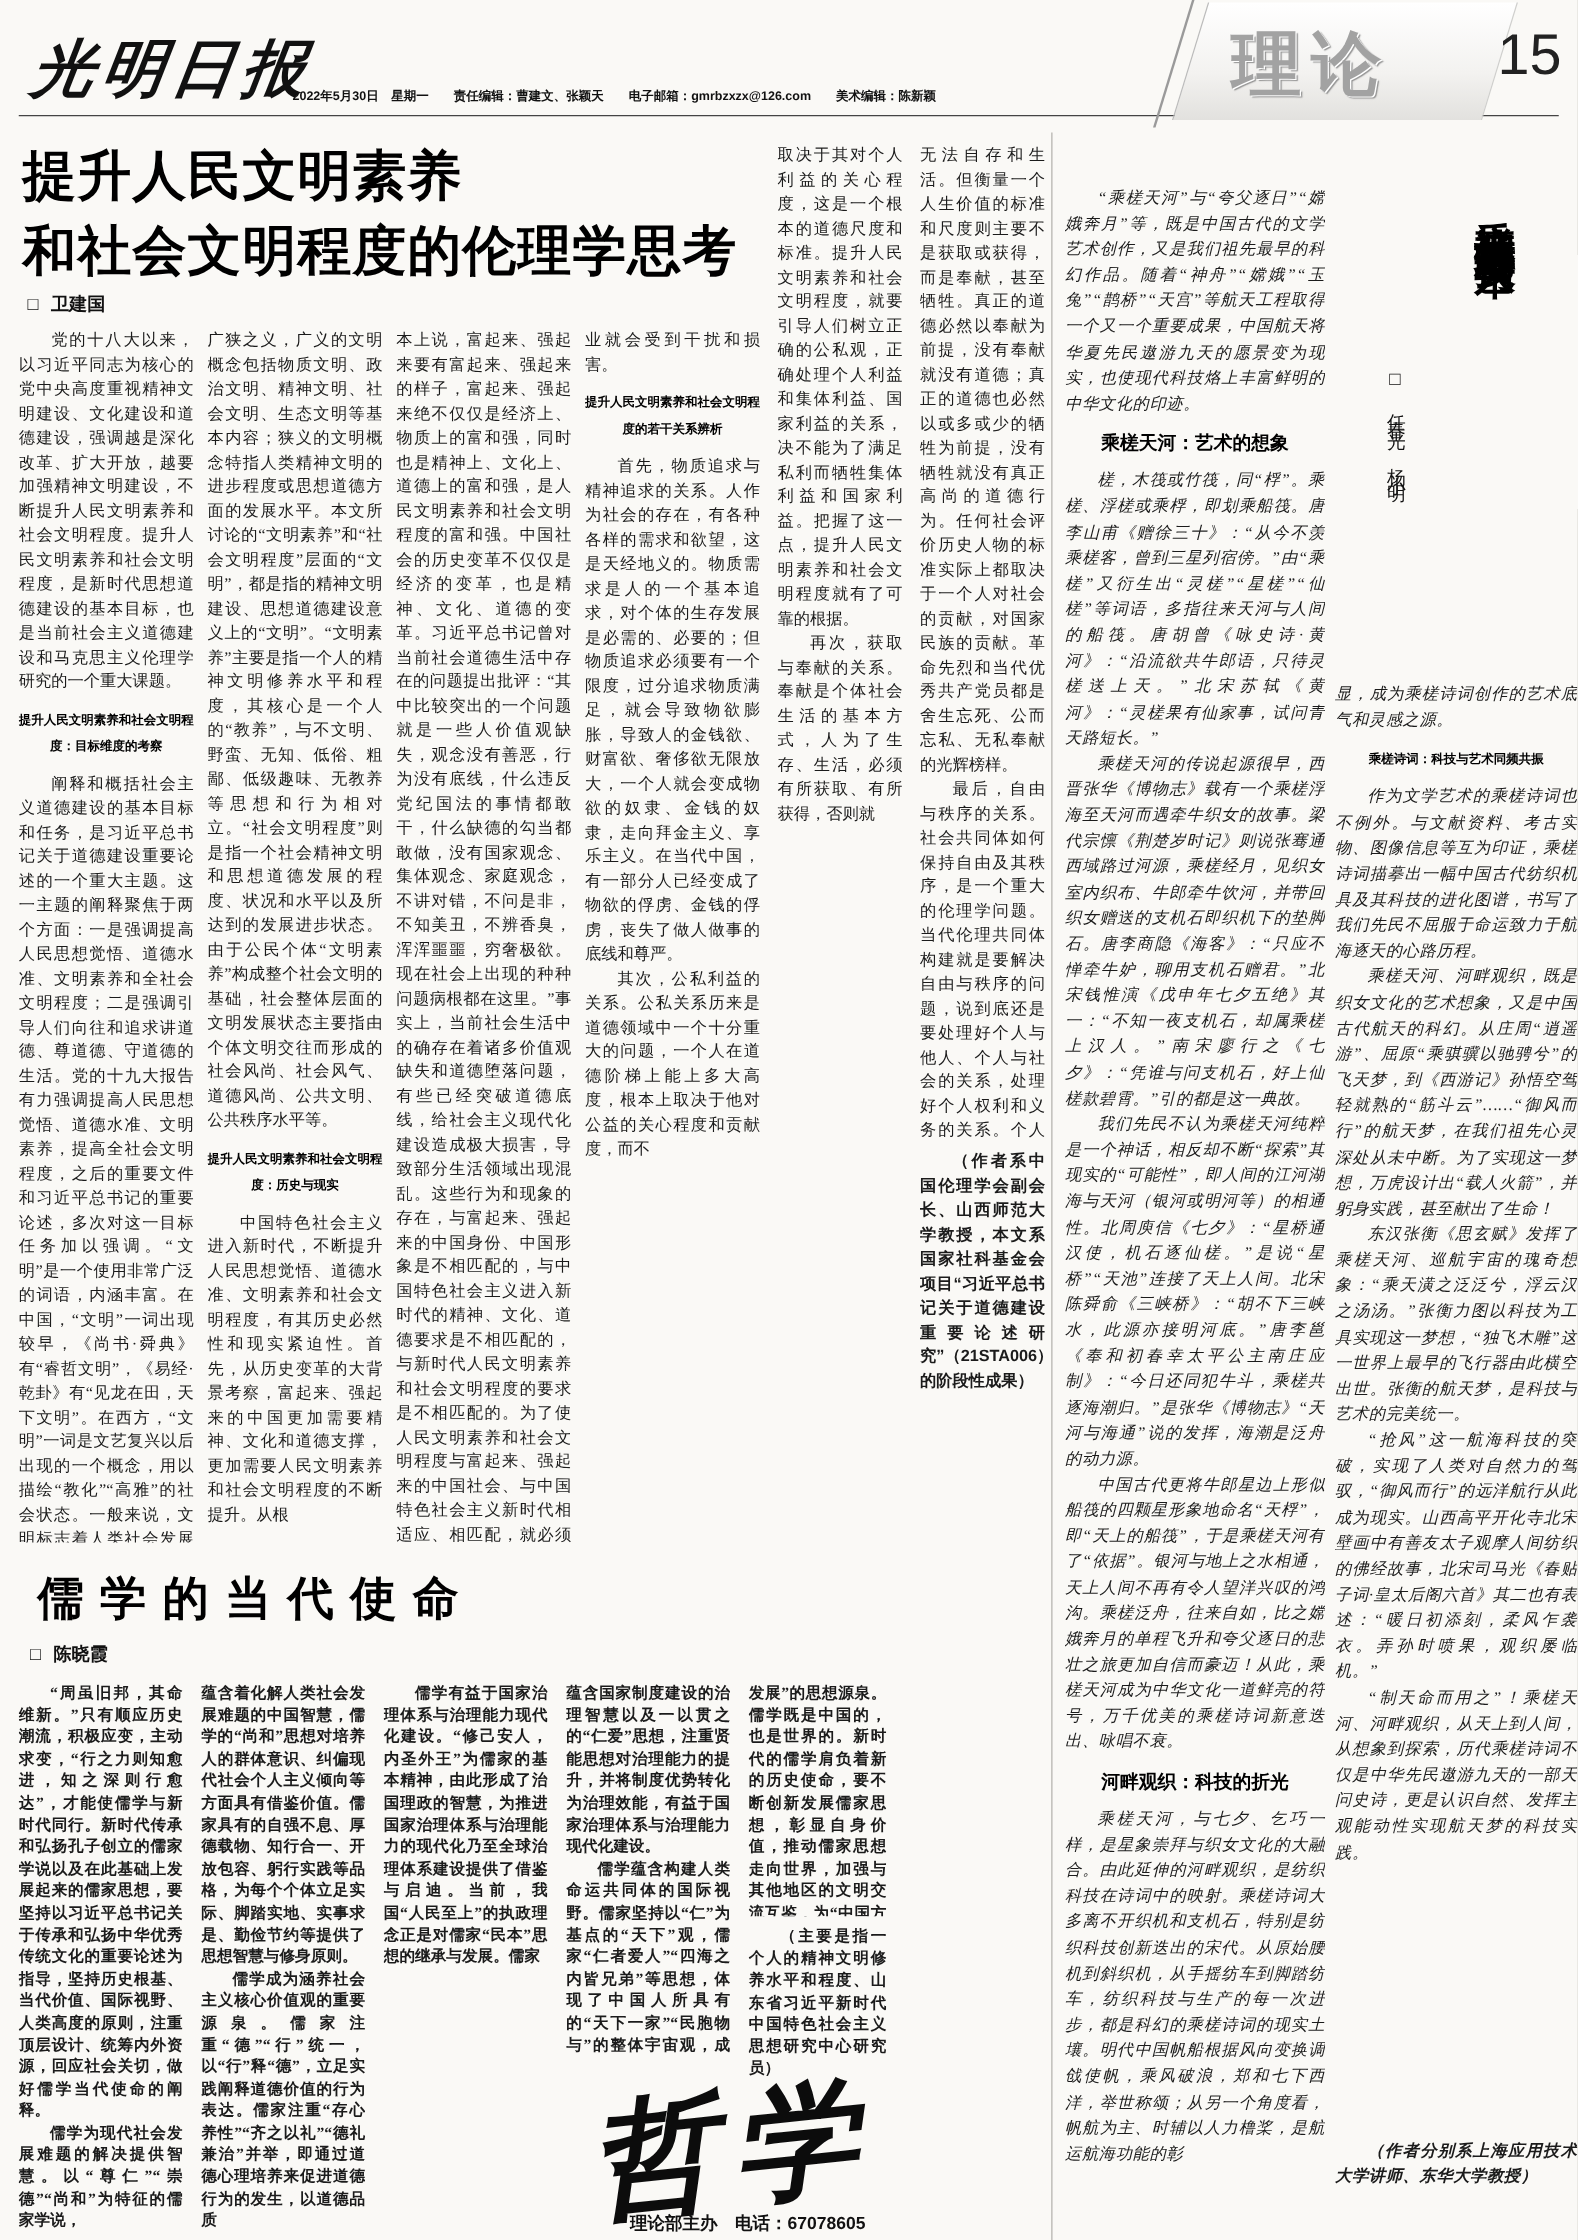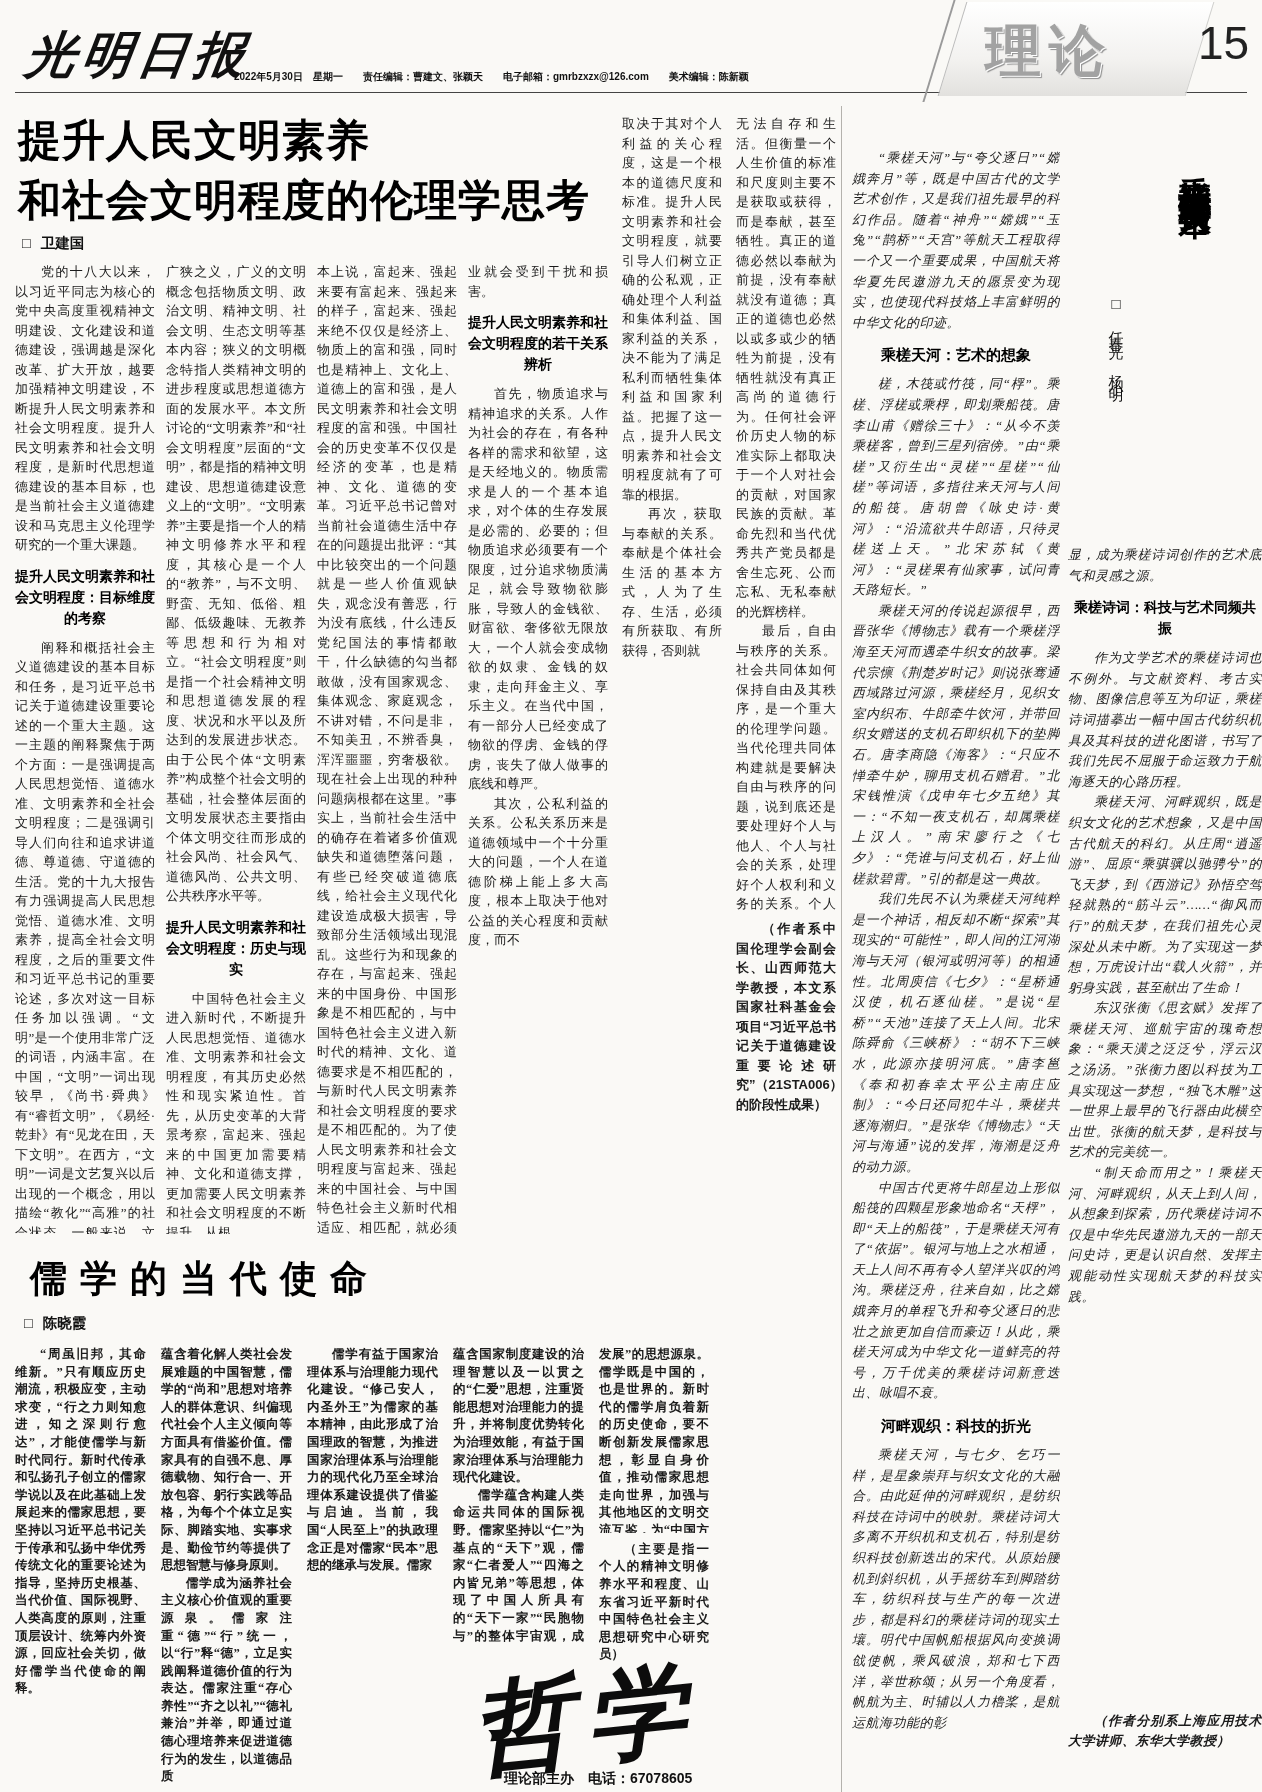--- a/index.html
+++ b/index.html
@@ -19,21 +19,21 @@
             letter-spacing:8px;text-shadow:1px 1px 0 #fff,2px 2px 1px #8f8f8f;}
   .page-num{position:absolute;left:1198px;top:16px;font-family:"Liberation Sans","DejaVu Sans",sans-serif;
             font-size:46px;font-weight:400;color:#222;}
   
   .col{position:absolute;overflow:hidden;text-align:justify;}
   .col p{margin:0;}
   .para{font-size:13px;line-height:19.5px;text-indent:2em;}
   .cont{text-indent:0;}
   .subhead{margin:11px 0 9px;font-family:"Liberation Sans","DejaVu Sans",sans-serif;
            font-size:15px;line-height:21px;font-weight:bold;text-align:center;text-indent:0;color:#000;}
-  .subhead.tight{font-size:14px;}
+  .subhead.tight{font-size:10px;}
   .attr{font-weight:bold;text-indent:2em;font-size:13px;line-height:19.5px;
         font-family:"Liberation Sans","DejaVu Sans",sans-serif;}
   .pin{display:flex;flex-direction:column;}
   .pin .colbody{flex:1 1 auto;overflow:hidden;}
   .pin .attr{flex:0 0 auto;margin-top:8px;}
   
   .m-headline{position:absolute;left:18px;font-size:43px;font-weight:900;letter-spacing:1px;color:#000;white-space:nowrap;}
   .m-headline.l1{top:112px;}
   .m-headline.l2{top:172px;}
   .byline{position:absolute;font-size:14.5px;font-weight:bold;color:#111;}
@@ -105,20 +105,21 @@
       </div>
     <p class="attr">（作者系中国伦理学会副会长、山西师范大学教授，本文系国家社科基金会项目“习近平总书记关于道德建设重要论述研究”（21STA006）的阶段性成果）</p>
   </div>
 
   <div class="r-headline">儒学的当代使命</div>
   <div class="byline" style="left:24px;top:1314px;">
     <span class="sq">□</span><span>陈晓霞</span>
   </div>
   <div class="rx col" style="left:15px;top:1346px;width:131px;height:442px;">
       <p class="para">“周虽旧邦，其命维新。”只有顺应历史潮流，积极应变，主动求变，“行之力则知愈进，知之深则行愈达”，才能使儒学与新时代同行。新时代传承和弘扬孔子创立的儒家学说以及在此基础上发展起来的儒家思想，要坚持以习近平总书记关于传承和弘扬中华优秀传统文化的重要论述为指导，坚持历史根基、当代价值、国际视野、人类高度的原则，注重顶层设计、统筹内外资源，回应社会关切，做好儒学当代使命的阐释。</p>
+      <p class="para"><b>儒学为现代社会发展难题的解决提供智慧。</b>以“尊仁”“崇德”“尚和”为特征的儒家学说，</p>
     </div>
   <div class="rx col" style="left:161px;top:1346px;width:131px;height:442px;">
       <p class="para cont">蕴含着化解人类社会发展难题的中国智慧，儒学的“尚和”思想对培养人的群体意识、纠偏现代社会个人主义倾向等方面具有借鉴价值。儒家具有的自强不息、厚德载物、知行合一、开放包容、躬行实践等品格，为每个个体立足实际、脚踏实地、实事求是、勤俭节约等提供了思想智慧与修身原则。</p>
       <p class="para"><b>儒学成为涵养社会主义核心价值观的重要源泉。</b>儒家注重“德”“行”统一，以“行”释“德”，立足实践阐释道德价值的行为表达。儒家注重“存心养性”“齐之以礼”“德礼兼治”并举，即通过道德心理培养来促进道德行为的发生，以道德品质</p>
     </div>
   <div class="rx col" style="left:307px;top:1346px;width:131px;height:442px;">
       <p class="para"><b>儒学有益于国家治理体系与治理能力现代化建设。</b>“修己安人，内圣外王”为儒家的基本精神，由此形成了治国理政的智慧，为推进国家治理体系与治理能力的现代化乃至全球治理体系建设提供了借鉴与启迪。当前，我国“人民至上”的执政理念正是对儒家“民本”思想的继承与发展。儒家</p>
     </div>
   <div class="rx col" style="left:453px;top:1346px;width:131px;height:300px;">
       <p class="para cont">蕴含国家制度建设的治理智慧以及一以贯之的“仁爱”思想，注重贤能思想对治理能力的提升，并将制度优势转化为治理效能，有益于国家治理体系与治理能力现代化建设。</p>
@@ -146,20 +147,21 @@
       <h3 class="subhead">河畔观织：科技的折光</h3>
       <p class="para">乘槎天河，与七夕、乞巧一样，是星象崇拜与织女文化的大融合。由此延伸的河畔观织，是纺织科技在诗词中的映射。乘槎诗词大多离不开织机和支机石，特别是纺织科技创新迭出的宋代。从原始腰机到斜织机，从手摇纺车到脚踏纺车，纺织科技与生产的每一次进步，都是科幻的乘槎诗词的现实土壤。明代中国帆船根据风向变换调戗使帆，乘风破浪，郑和七下西洋，举世称颂；从另一个角度看，帆航为主、时辅以人力橹桨，是航运航海功能的彰</p>
     </div>
   <div class="kai col pin" style="left:1068px;top:545px;width:194px;height:1205px;">
     <div class="colbody">
         <p class="para cont">显，成为乘槎诗词创作的艺术底气和灵感之源。</p>
         <h3 class="subhead tight">乘槎诗词：科技与艺术同频共振</h3>
         <p class="para">作为文学艺术的乘槎诗词也不例外。与文献资料、考古实物、图像信息等互为印证，乘槎诗词描摹出一幅中国古代纺织机具及其科技的进化图谱，书写了我们先民不屈服于命运致力于航海逐天的心路历程。</p>
         <p class="para">乘槎天河、河畔观织，既是织女文化的艺术想象，又是中国古代航天的科幻。从庄周“逍遥游”、屈原“乘骐骥以驰骋兮”的飞天梦，到《西游记》孙悟空驾轻就熟的“筋斗云”……“御风而行”的航天梦，在我们祖先心灵深处从未中断。为了实现这一梦想，万虎设计出“载人火箭”，并躬身实践，甚至献出了生命！</p>
         <p class="para">东汉张衡《思玄赋》发挥了乘槎天河、巡航宇宙的瑰奇想象：“乘天潢之泛泛兮，浮云汉之汤汤。”张衡力图以科技为工具实现这一梦想，“独飞木雕”这一世界上最早的飞行器由此横空出世。张衡的航天梦，是科技与艺术的完美统一。</p>
+        <p class="para">“抢风”这一航海科技的突破，实现了人类对自然力的驾驭，“御风而行”的远洋航行从此成为现实。山西高平开化寺北宋壁画中有善友太子观摩人间纺织的佛经故事，北宋司马光《春贴子词·皇太后阁六首》其二也有表述：“暖日初添刻，柔风乍袭衣。弄孙时喷果，观织屡临机。”</p>
         <p class="para">“制天命而用之”！乘槎天河、河畔观织，从天上到人间，从想象到探索，历代乘槎诗词不仅是中华先民遨游九天的一部天问史诗，更是认识自然、发挥主观能动性实现航天梦的科技实践。</p>
       </div>
     <p class="attr">（作者分别系上海应用技术大学讲师、东华大学教授）</p>
   </div>
 
   <div class="calligraphy">哲学</div>
   <div class="dept-line">理论部主办　电话：67078605</div>
 
 </div>
 

